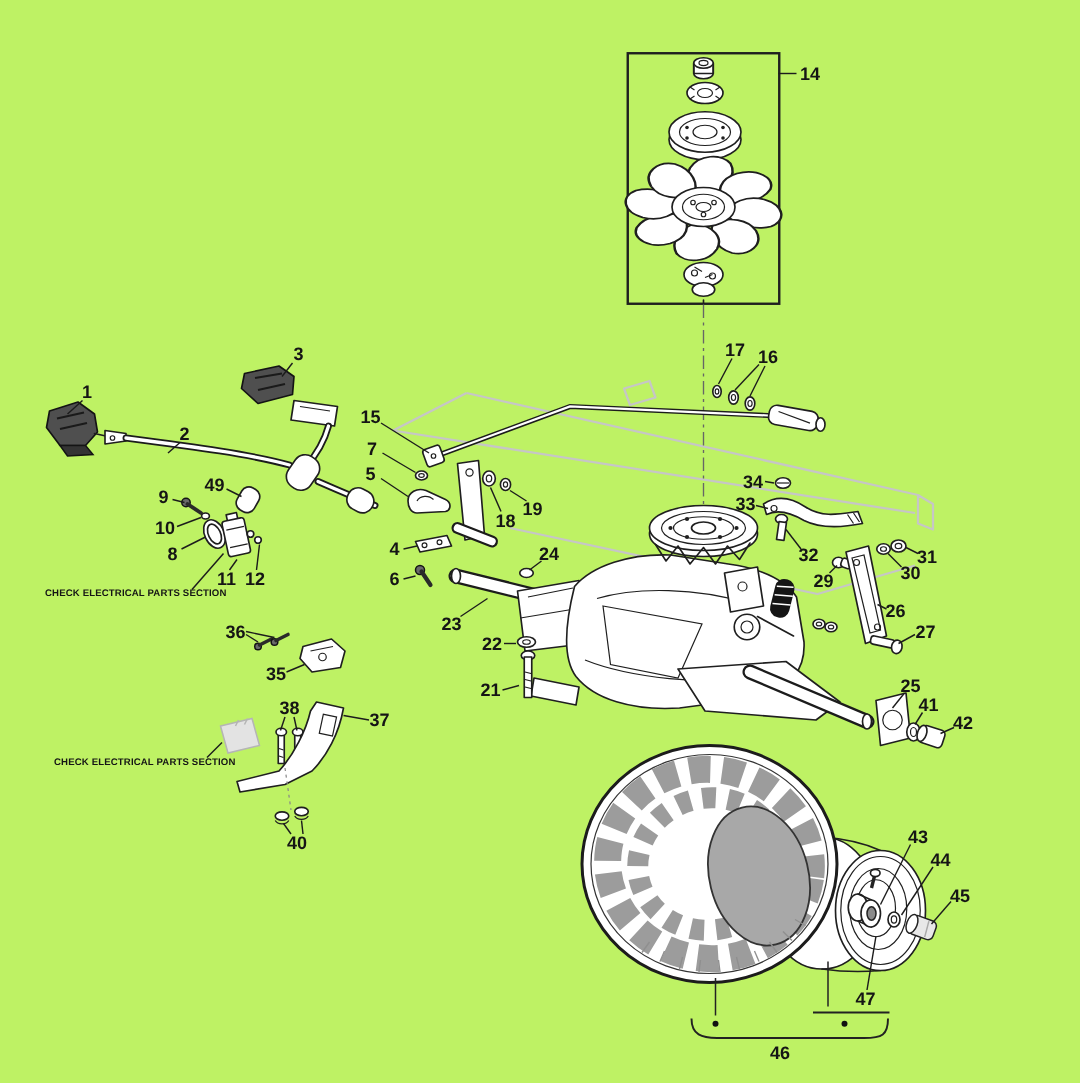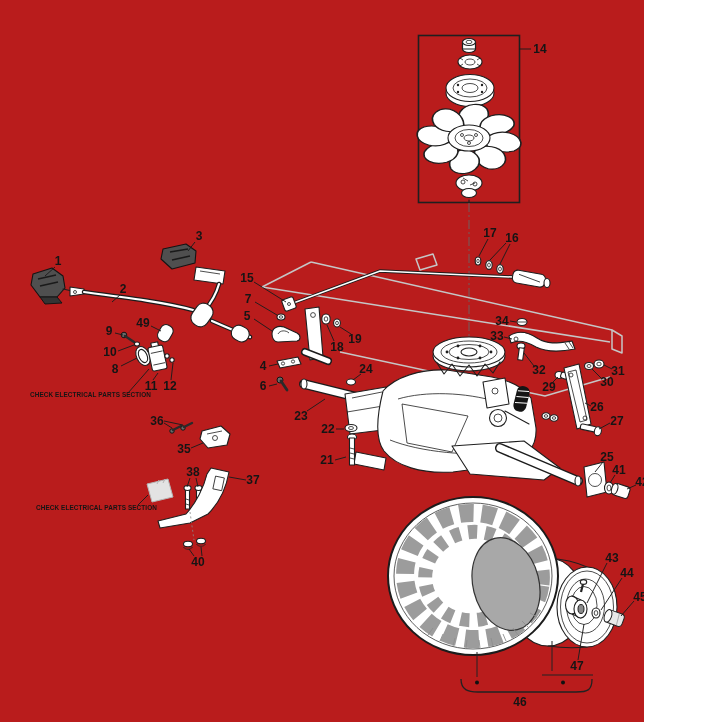--- a/index.html
+++ b/index.html
@@ -1,16 +1,16 @@
 <!DOCTYPE html>
 <html><head>
 <meta charset="utf-8">
 <style>
   html,body{margin:0;padding:0;background:#fff;}
-  .stage{width:644px;height:722px;position:relative;background:#b91c1c;overflow:hidden;
+  .stage{width:720px;height:722px;position:relative;background:#bef264;overflow:hidden;
          font-family:"Liberation Sans", sans-serif;}
   svg{display:block;}
   .callout{font:bold 12px "Liberation Sans", sans-serif;fill:#151515;}
   .note{font:bold 6.4px "Liberation Sans", sans-serif;fill:#151515;letter-spacing:.1px;}
   .leader{stroke:#1c1c1c;stroke-width:.95;fill:none;}
   .ln{fill:none;stroke:#1f1f1f;stroke-width:1.1;stroke-linecap:round;stroke-linejoin:round;}
   .fw{fill:#ffffff;stroke:#1f1f1f;stroke-width:1.1;stroke-linecap:round;stroke-linejoin:round;}
   .ghost{fill:none;stroke:#c6c6c6;stroke-width:1.5;stroke-linejoin:round;}
   .ghostfill{fill:#e3e3e3;stroke:#b5b5b5;stroke-width:1;}
   .dark{fill:#4f4f4f;stroke:#141414;stroke-width:1.1;stroke-linejoin:round;}

